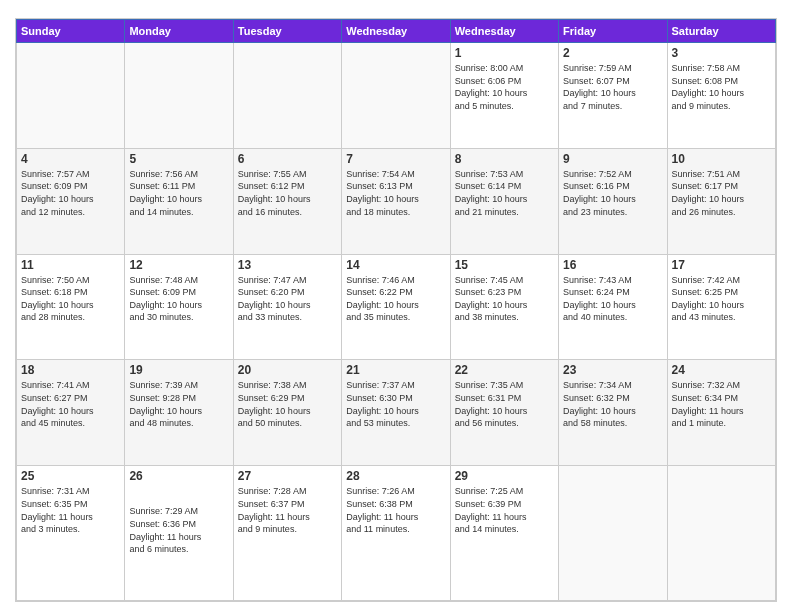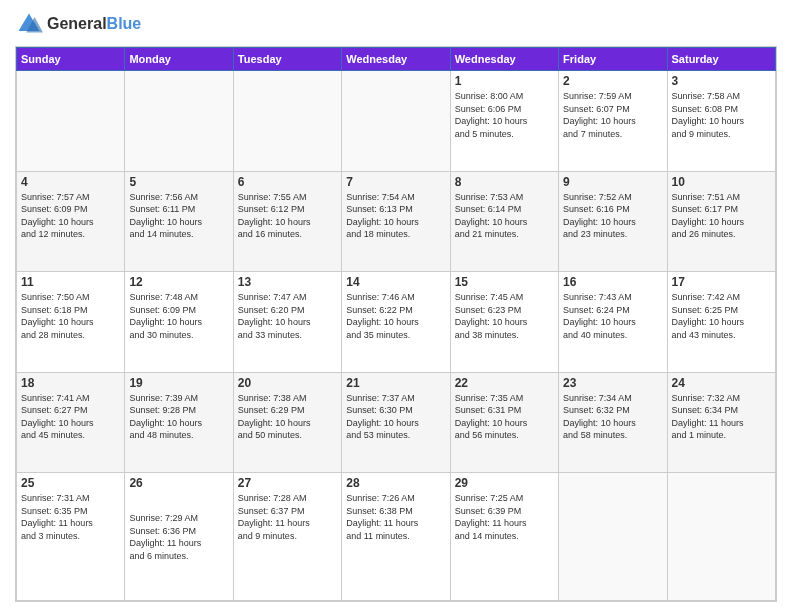--- a/index.html
+++ b/index.html
@@ -90,29 +90,20 @@
     }
     .empty-cell {
       background: #f9f9f9 !important;
     }
   </style>
 </head>
 <body>
 
 <div class="page">
   <div class="header">
-    <div class="logo">
-      <svg class="logo-icon" viewBox="0 0 40 40">
-        <polygon points="20,5 35,30 5,30" fill="#4a90d9"></polygon>
-        <polygon points="28,10 40,32 16,32" fill="#2a6ab0" opacity="0.6"></polygon>
-      </svg>
-      <div>
-        <span style="color:#333;font-weight:bold;font-size:16px;">General</span><span style="color:#4a90d9;font-weight:bold;font-size:16px;">Blue</span>
-      </div>
-    </div>
     <div class="title-block">
     </div>
   </div>
 
   <div class="calendar">
     <table>
       <thead>
         <tr>
         <th>Sunday</th>
             <th>Monday</th>

